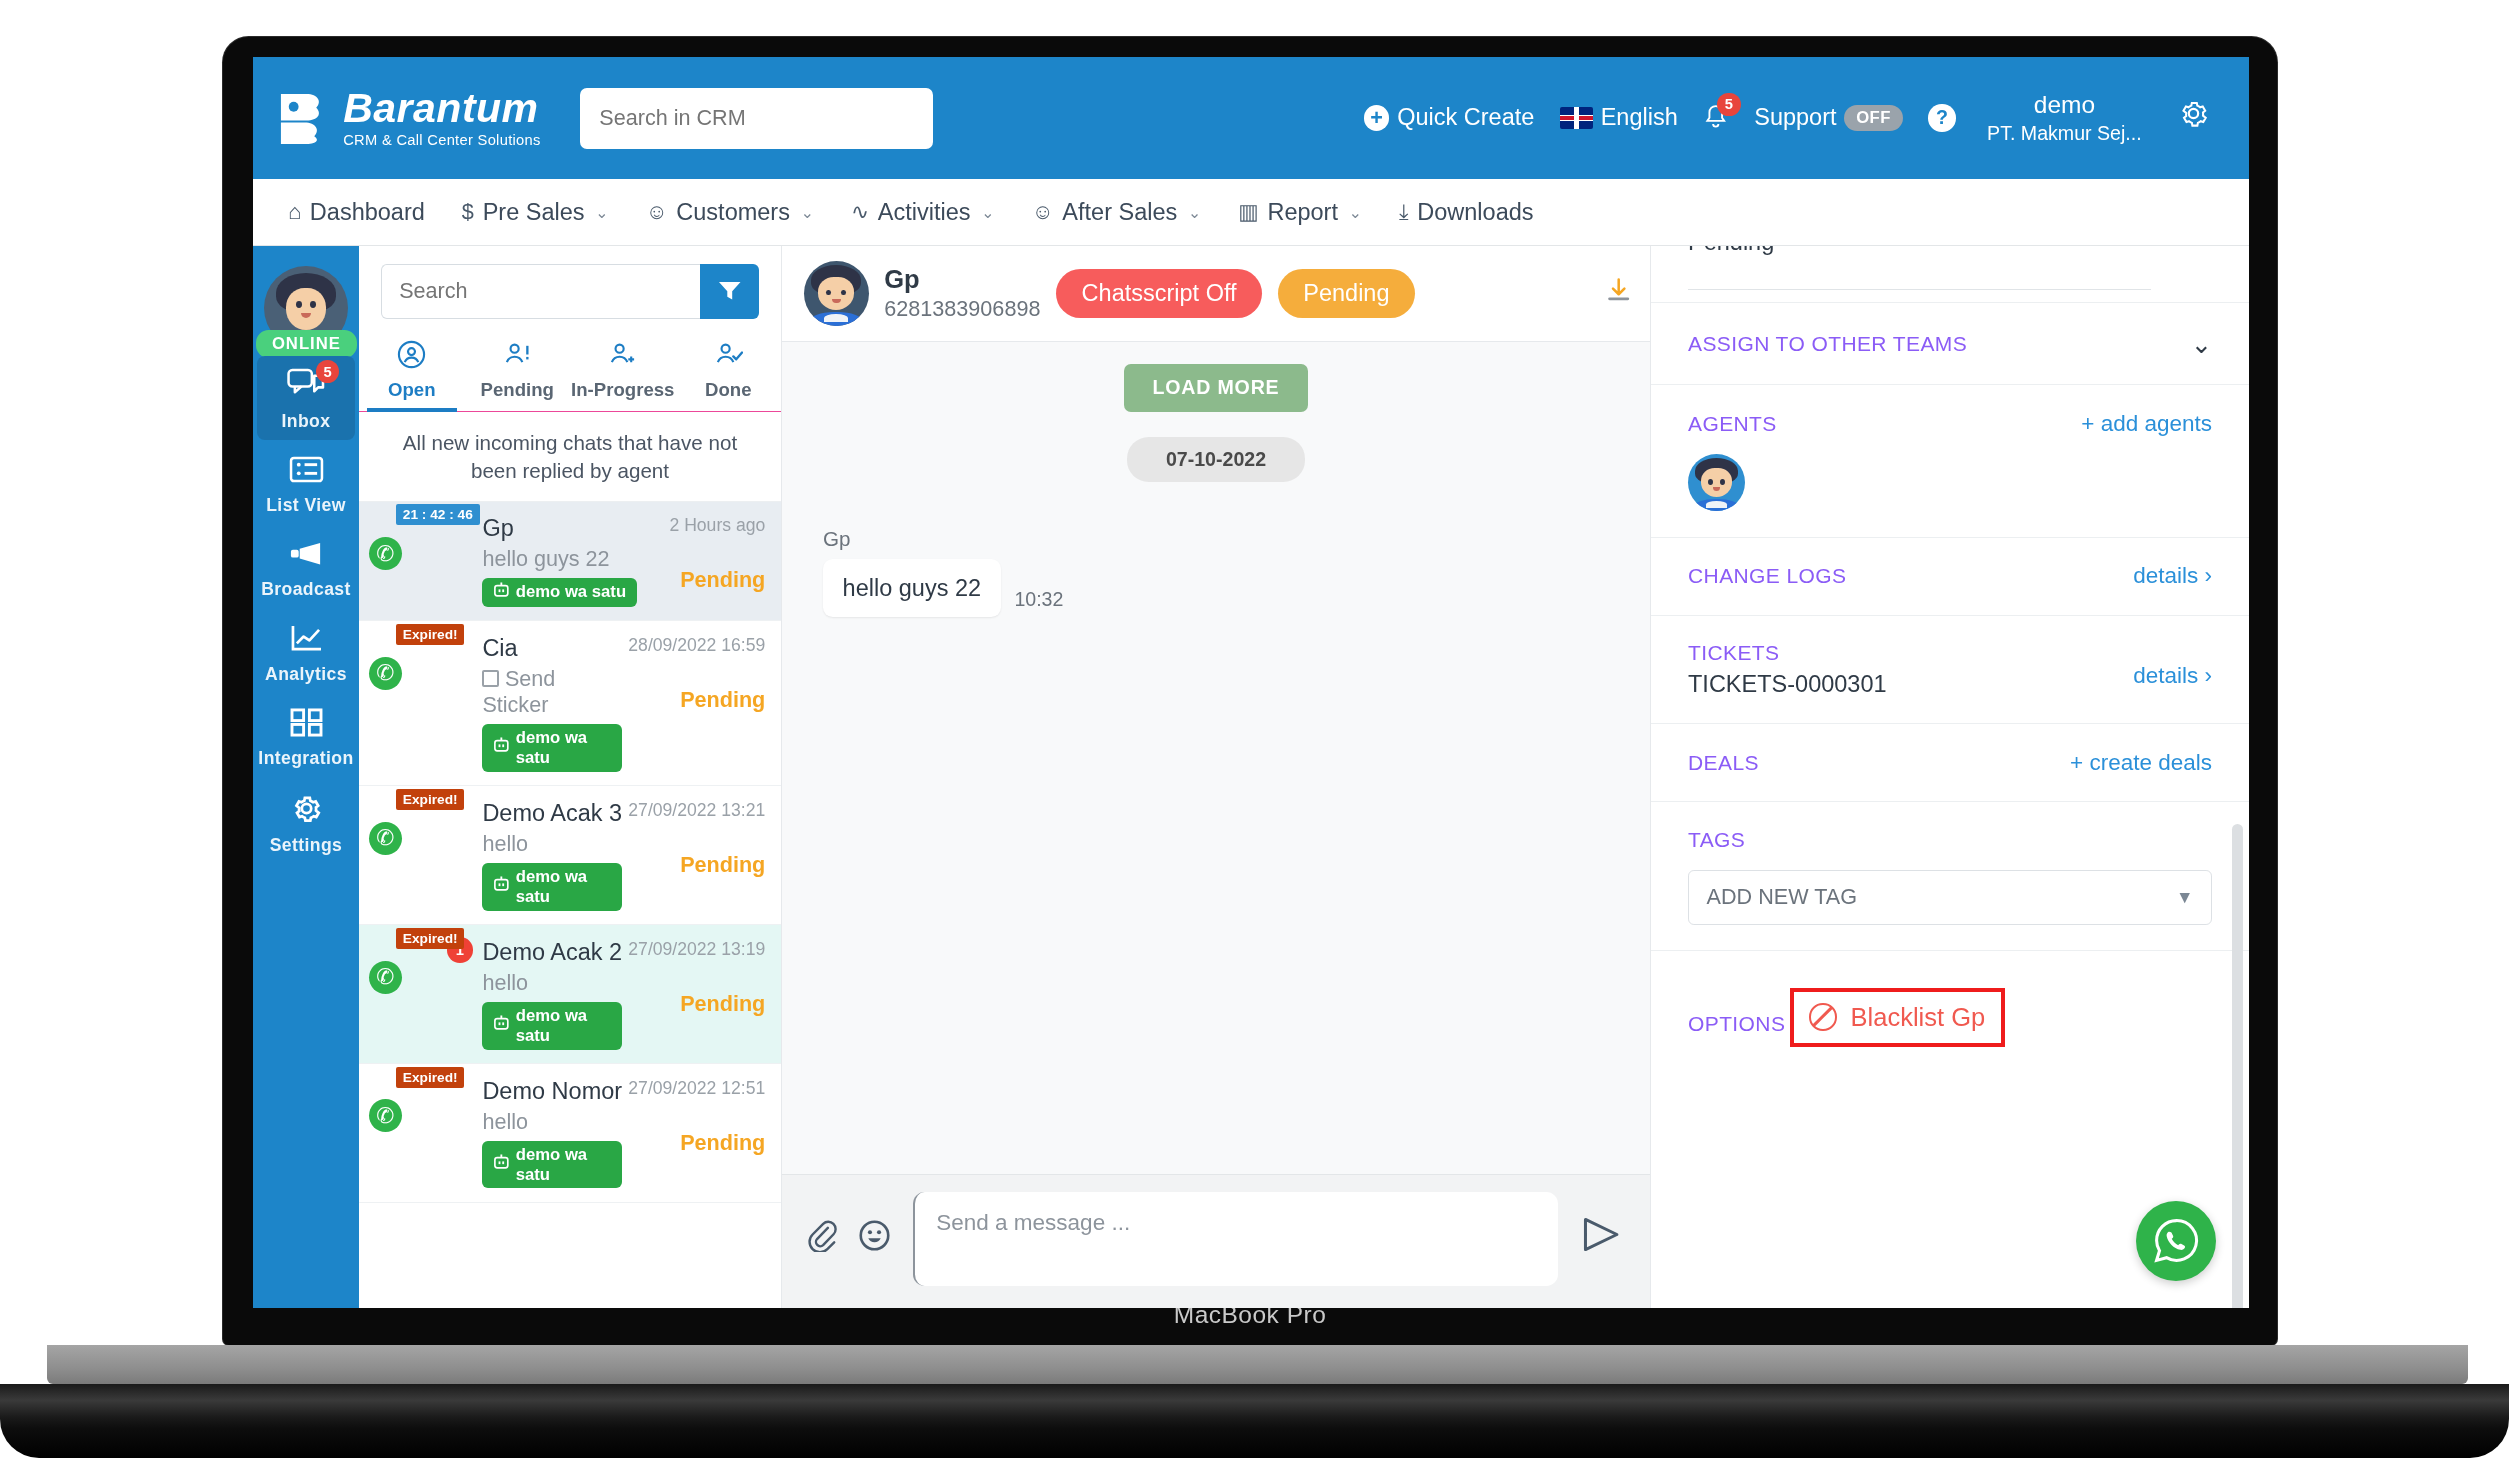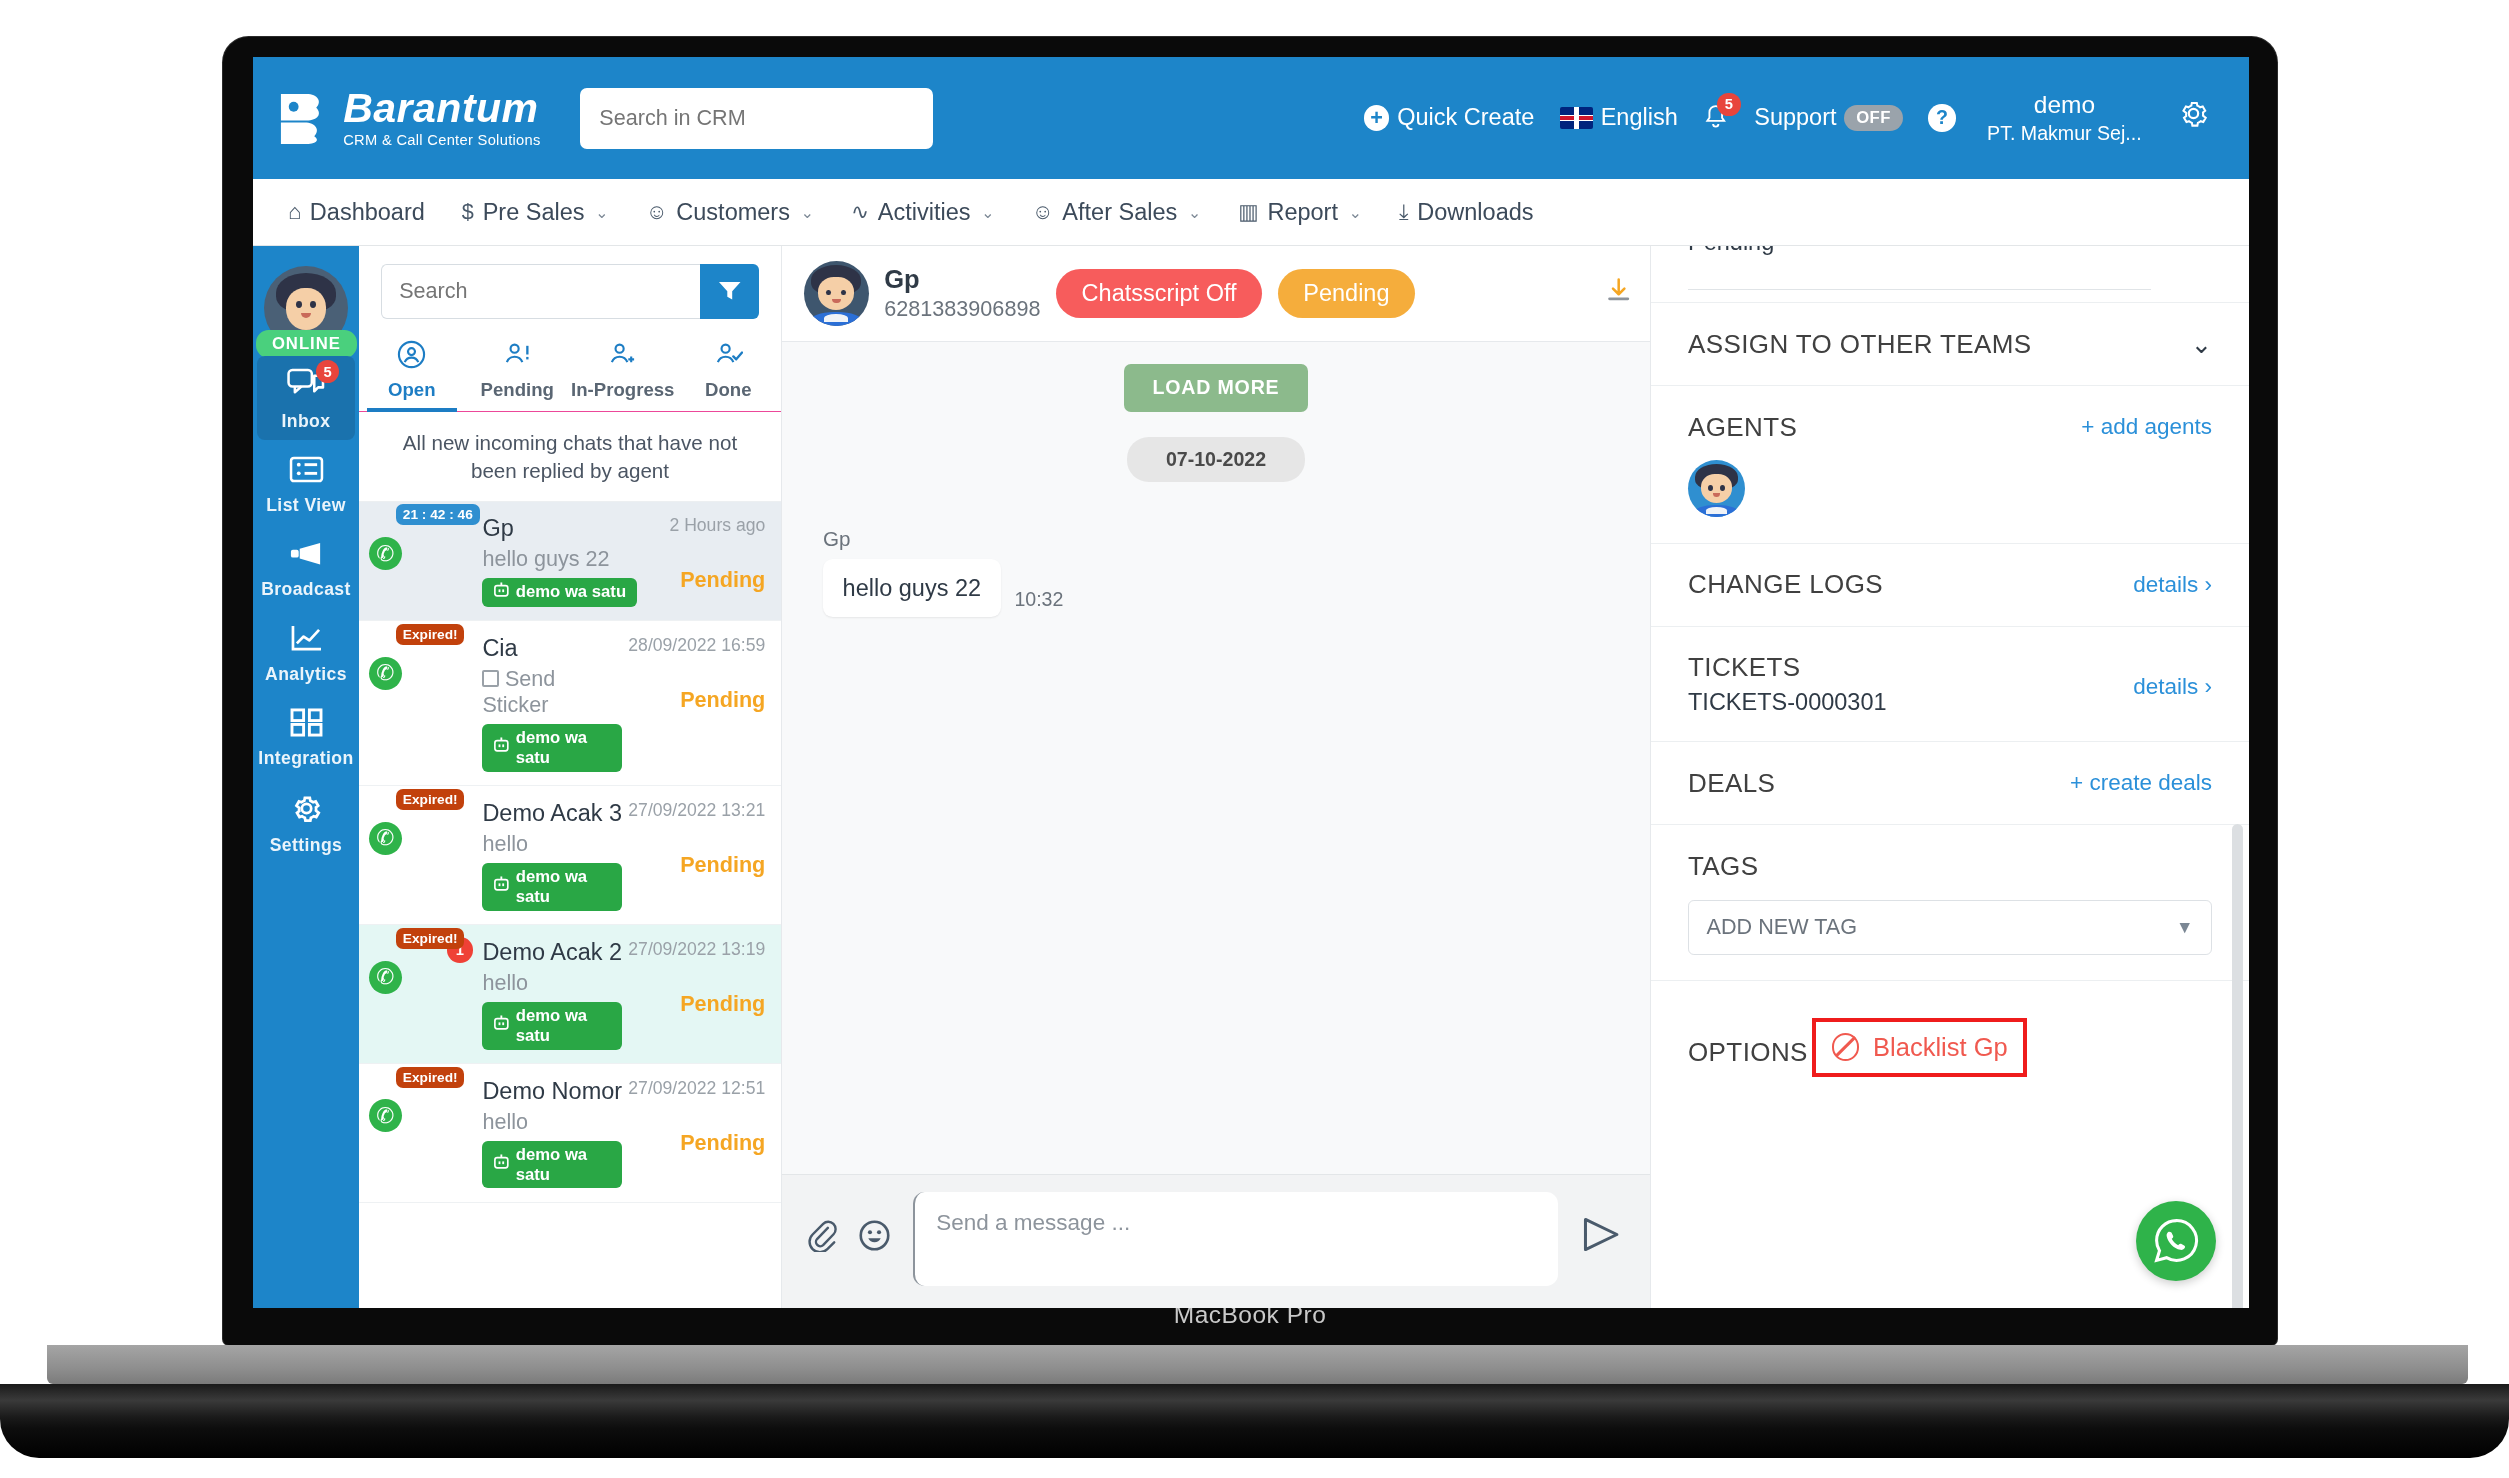--- a/index.html
+++ b/index.html
@@ -270,21 +270,21 @@
   }
   .ci-ava-wrap { position: relative; flex: 0 0 61px; margin-right: 13.7px; margin-top: 2px; }
   .ci-ava {
     width: 61px; height: 61px; border-radius: 50%;
     background: #3e566e; position: relative; overflow: hidden;
   }
   .ci-time-badge {
     position: absolute; left: -11.8px; bottom: -7.8px;
     background: #2f8fd0; color: #fff;
     font-size: 13.7px; font-weight: bold;
-    padding: 2.9px 6.9px; border-radius: 7px; white-space: nowrap;
+    padding: 2.9px 6.9px; border-radius: 2px; white-space: nowrap;
   }
   .ci-time-badge.expired { background: #c2410c; }
   .ci-unread {
     position: absolute; right: -3.9px; top: -3.9px;
     width: 25.5px; height: 25.5px; border-radius: 50%;
     background: #ef4136; color: #fff;
     font-size: 14.7px; font-weight: bold;
     display: flex; align-items: center; justify-content: center;
   }
   .ci-main { flex: 1; min-width: 0; }
@@ -392,21 +392,21 @@
   .dt-partial .underline {
     position: absolute; left: 37px; right: 98px; bottom: 11.8px;
     height: 1px; background: #e0e4e7;
   }
   .dt-sec {
     padding: 25.5px 37px 25.5px;
     border-bottom: 1px solid #eceff1;
     position: relative;
   }
   .dt-label {
-    font-size: 26px; color: #404040; letter-spacing: 0.4px;
+    font-size: 21px; color: #8b5cf6; letter-spacing: 0.4px;
   }
   .dt-head-row { display: flex; align-items: center; justify-content: space-between; }
   .dt-link { font-size: 22.5px; color: #2b90d9; cursor: pointer; white-space: nowrap; }
   .dt-caret { font-size: 25.5px; color: #2f3a46; cursor: pointer; }
   .dt-select {
     margin-top: 17.6px; height: 55px;
     border: 1px solid #dde1e5; border-radius: 5.9px;
     display: flex; align-items: center; padding: 0 17.6px;
     font-size: 21.6px; color: #6b737c; cursor: pointer;
   }

